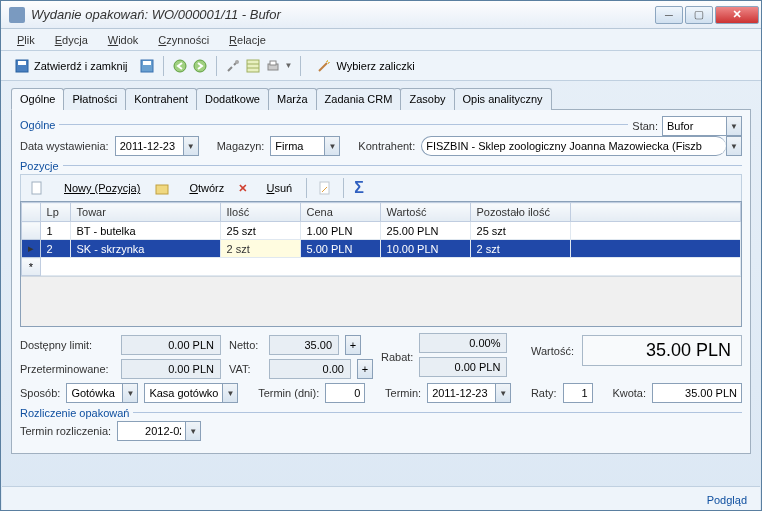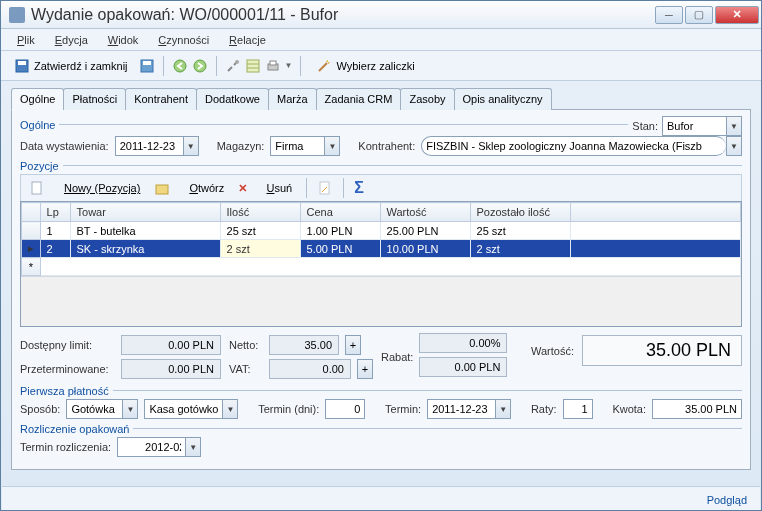--- a/index.html
+++ b/index.html
@@ -1,20 +1,20 @@
 <!DOCTYPE html>
 <html><head>
 <meta charset="utf-8">
 <style>
 * { box-sizing: border-box; margin: 0; padding: 0; font-family: Tahoma, Arial, sans-serif; font-size: 11px; }
 body { background: #d4d0c8; width: 762px; height: 511px; overflow: hidden; }
 .window { width: 762px; height: 511px; background: linear-gradient(#e8f0f8, #dce8f4); border: 1px solid #5a7fa0; position: relative; }
 .titlebar { height: 28px; background: linear-gradient(#fdfdfe, #e6eef7); display: flex; align-items: center; padding: 0 2px; border-bottom: 1px solid #b8c8d8; }
 .titlebar-icon { width: 16px; height: 16px; margin: 0 6px; background: #7a9ac0; border-radius: 2px; }
-.titlebar-text { flex: 1; color: #333; font-size: 16px; }
+.titlebar-text { flex: 1; color: #333; font-size: 13px; font-style: italic; }
 .titlebar-btns { display: flex; gap: 2px; }
 .titlebar-btn { width: 28px; height: 18px; border: 1px solid #8ca6c0; background: linear-gradient(#f0f6fc, #d0e0f0); border-radius: 2px; display: flex; align-items: center; justify-content: center; font-size: 11px; color: #555; }
 .titlebar-btn.close { width: 44px; background: linear-gradient(#e88, #c33); color: #fff; font-weight: bold; }
 .menubar { height: 22px; display: flex; align-items: center; padding: 0 8px; gap: 4px; background: #eef4fa; border-bottom: 1px solid #c0d0e0; }
 .menubar span { padding: 2px 8px; color: #333; }
 .menubar span u { text-decoration: underline; }
 .toolbar { height: 30px; display: flex; align-items: center; padding: 0 6px; gap: 4px; background: #eef4fa; border-bottom: 1px solid #c0d0e0; }
 .tool-btn { display: flex; align-items: center; gap: 4px; padding: 3px 6px; border: 1px solid transparent; border-radius: 2px; }
 .tool-icon { width: 16px; height: 16px; display: inline-block; }
 .sep { width: 1px; height: 20px; background: #b0c0d0; margin: 0 4px; }
@@ -266,24 +266,20 @@
                 </div>
             </div>
           </div>
         </div>
         <div style="flex:1;display:flex;align-items:center;justify-content:flex-end;gap:8px">
           <span class="lbl">Wartość:</span>
           <div class="big-val">35.00 PLN</div>
         </div>
       </div>
 
-      <div class="fieldset-head" style="margin-top:2px">
-        <span class="fieldset-label">Pierwsza płatność</span>
-        <div class="fieldset-line"></div>
-      </div>
       <div class="row">
         <span class="lbl">Sposób:</span>
         <div class="combo">
             <input type="text" style="width: 56px;" value="Gotówka">
             <div class="combo-btn">▼</div>
           </div>
         <div class="combo">
             <input type="text" style="width: 78px;" value="Kasa gotówko">
             <div class="combo-btn">▼</div>
           </div>

